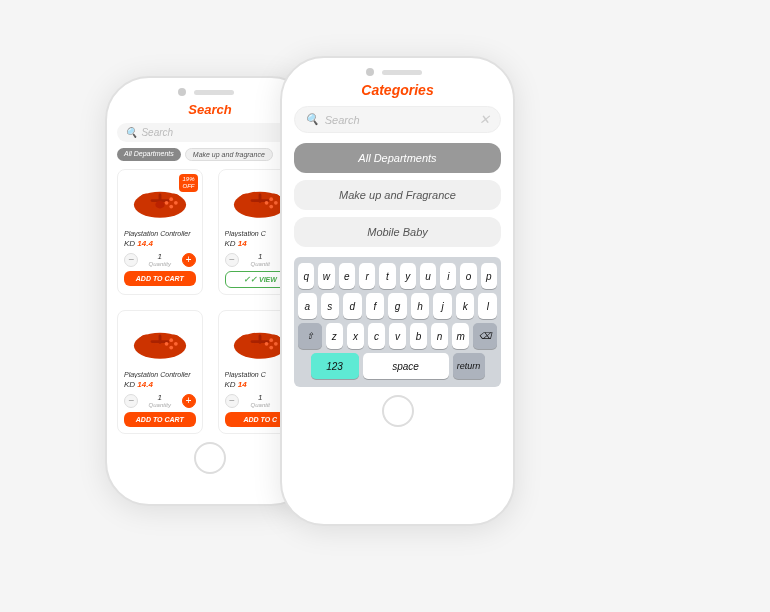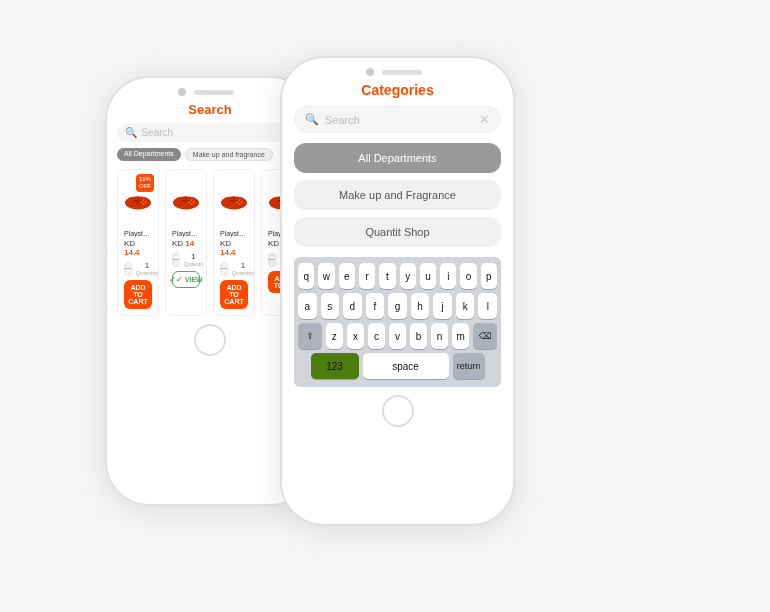--- a/index.html
+++ b/index.html
@@ -25,20 +25,21 @@
     }
 
     
     .phone {
       background: #fff;
       border-radius: 44px;
       border: 2px solid #e0e0e0;
       box-shadow: 0 4px 30px rgba(0,0,0,0.10);
       position: absolute;
       overflow: hidden;
+      font-style: italic;
     }
 
     .phone-left {
       width: 210px;
       height: 430px;
       left: 80px;
       top: 50px;
       z-index: 1;
     }
 
@@ -147,22 +148,22 @@
       white-space: nowrap;
     }
     .filter-chip.light {
       background: #f0f0f0;
       color: #555;
       border: 1px solid #ddd;
     }
 
     .products-grid {
       display: grid;
-      grid-template-columns: 1fr 1fr 1fr 1fr;
-      gap: 6px;
+      grid-template-columns: 1fr 1fr;
+      gap: 15px;
     }
 
     .product-card {
       background: #fff;
       border: 1px solid #eee;
       border-radius: 8px;
       padding: 6px;
       position: relative;
       overflow: hidden;
     }
@@ -368,21 +369,21 @@
       background: #adb3bd;
       color: #111;
       font-size: 9px;
     }
     .key.space-key {
       width: 86px;
       background: #fff;
     }
     .key.num-key {
       width: 48px;
-      background: #4d7c0f;
+      background: #5eead4;
       font-size: 10px;
     }
     .key.return-key {
       width: 32px;
       background: #adb3bd;
       font-size: 9px;
       text-align: center;
     }
     .key.delete-key {
       background: #adb3bd;
@@ -562,21 +563,21 @@
 
       <div class="right-search-bar">
         <span class="right-search-icon">🔍</span>
         <span class="right-search-text">Search</span>
         <span class="right-search-clear">✕</span>
       </div>
 
       <div class="category-list">
         <div class="category-item active">All Departments</div>
         <div class="category-item">Make up and Fragrance</div>
-        <div class="category-item">Quantit Shop</div>
+        <div class="category-item">Mobile Baby</div>
       </div>
 
       <div class="keyboard">
         <div class="key-row">
           <div class="key">q</div>
           <div class="key">w</div>
           <div class="key">e</div>
           <div class="key">r</div>
           <div class="key">t</div>
           <div class="key">y</div>

